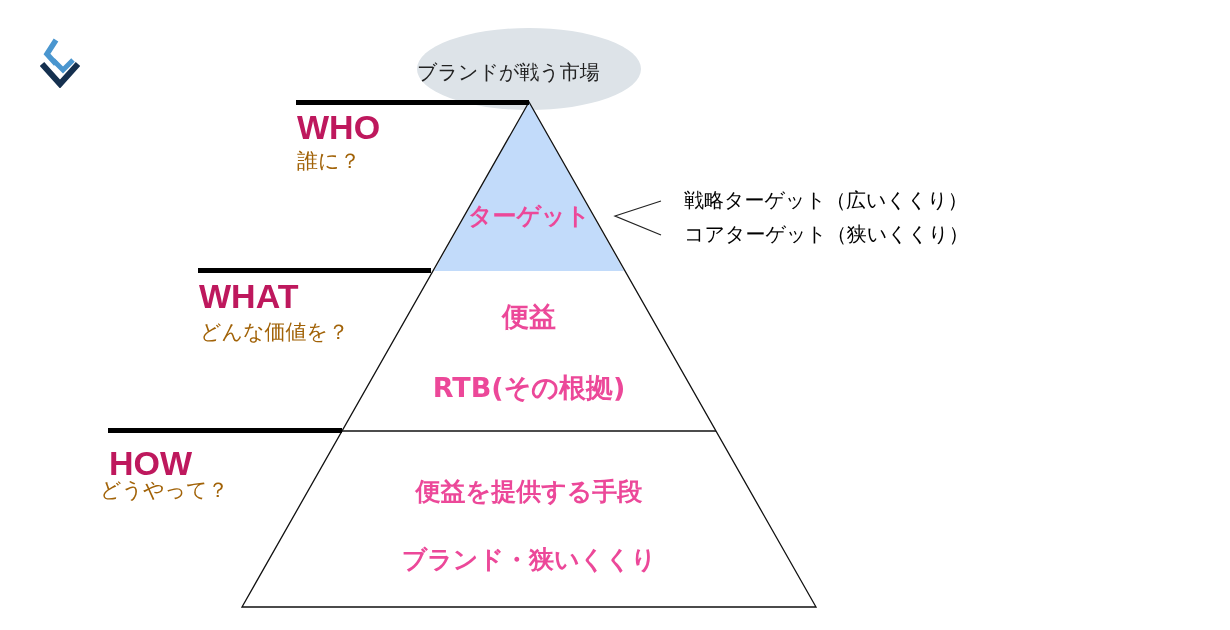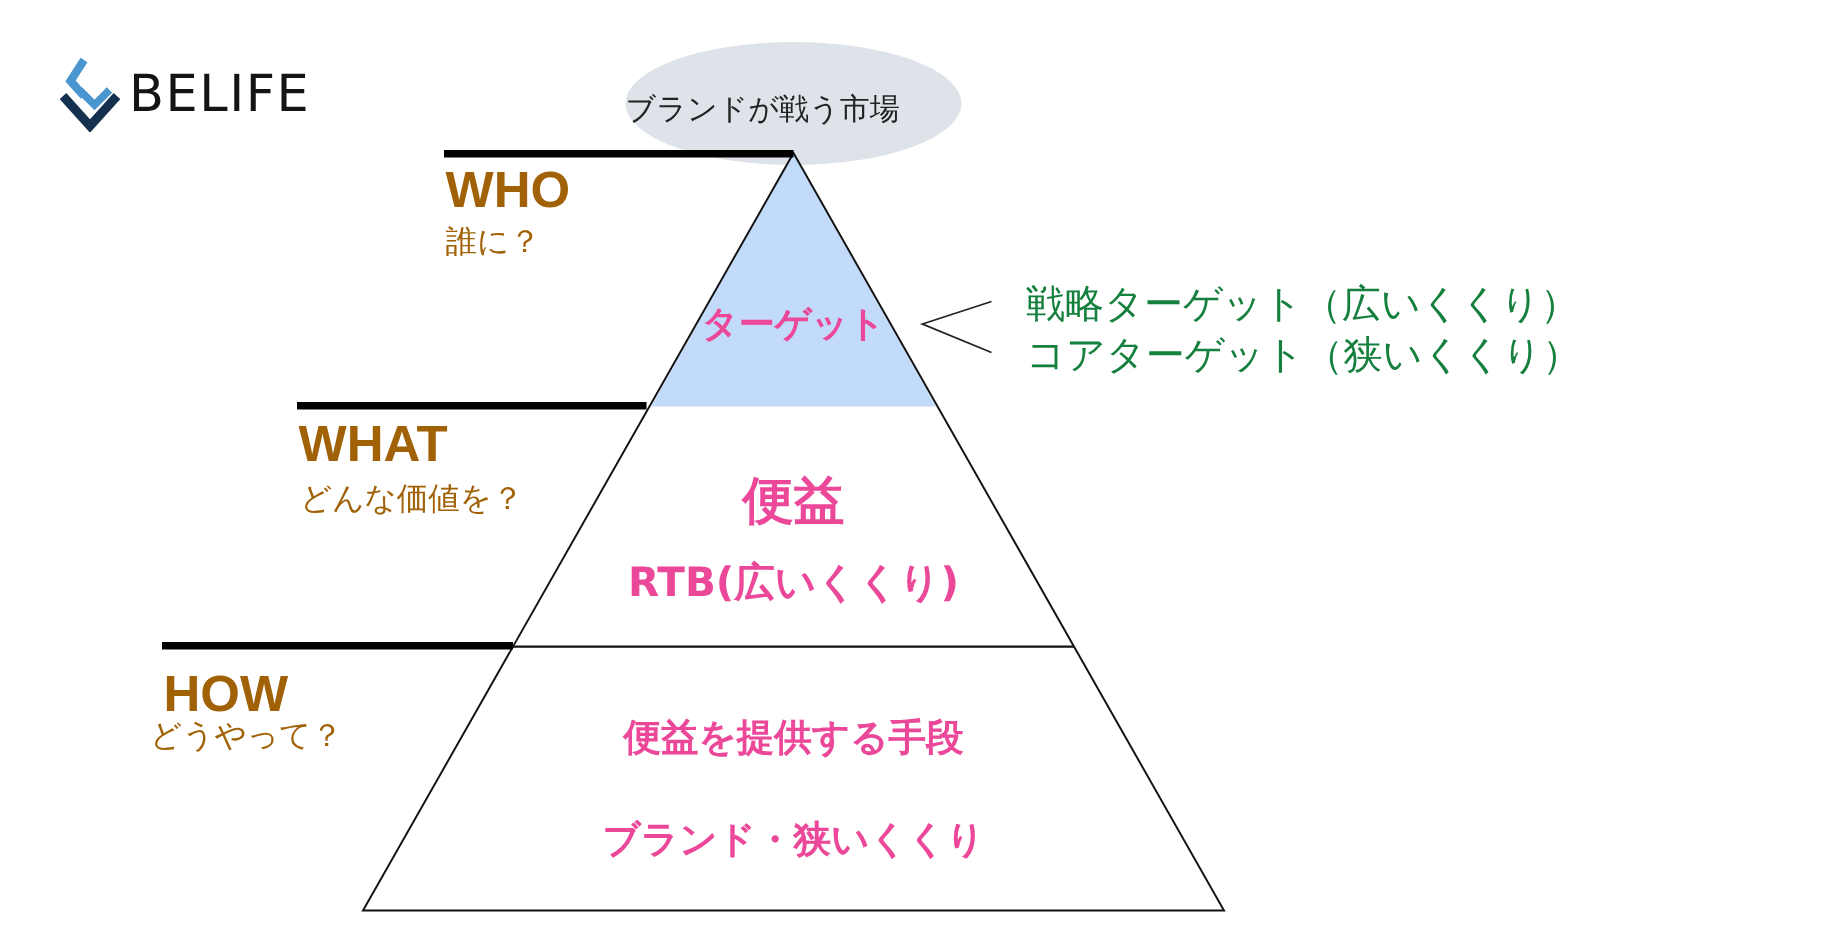--- a/index.html
+++ b/index.html
@@ -4,24 +4,24 @@
 <style>
   html, body { margin: 0; padding: 0; background: #ffffff; }
   body { width: 1230px; height: 630px; position: relative; overflow: hidden;
          font-family: "DejaVu Sans", "Liberation Sans", sans-serif; color: #111; }
   .abs { position: absolute; }
   #diagram { position: absolute; left: 0; top: 0; }
   .logo { left: 40px; top: 38px; display: flex; align-items: center; gap: 6px; }
   .logo-text { font-family: "DejaVu Sans", sans-serif; font-size: 34px; letter-spacing: 1px;
                color: #141414; font-weight: normal; line-height: 1; }
   .market-label { font-size: 20px; color: #222; text-align: left; width: 224px; left: 417px; top: 59px; }
-  .q-head { font-family: "Liberation Sans", sans-serif; font-weight: bold; font-size: 34px; line-height: 1; color: #a16207; }
+  .q-head { font-family: "Liberation Sans", sans-serif; font-weight: bold; font-size: 34px; line-height: 1; color: #be185d; }
   .q-sub { font-size: 21px; color: #a16207; line-height: 1; }
   .tier-text { font-weight: bold; font-size: 25px; color: #ec4899; text-align: center; white-space: nowrap; }
-  .side-text { font-size: 26px; color: #15803d; white-space: nowrap; line-height: 1; }
+  .side-text { font-size: 20px; color: #000000; white-space: nowrap; line-height: 1; }
 </style>
 </head>
 <body>
 
 <svg id="diagram" width="1230" height="630" viewBox="0 0 1230 630">
 
   <ellipse cx="529" cy="69" rx="112" ry="41" fill="#dde3e8"></ellipse>
 
   <polygon points="529,102 624,271 434,271" fill="#c2dbfa"></polygon>
 
@@ -35,36 +35,35 @@
 
   <polyline points="661,201 615,216 661,235" fill="none" stroke="#222" stroke-width="1.2"></polyline>
 </svg>
 
 <div class="abs logo">
   <svg width="40" height="50" viewBox="0 0 40 50">
     <polyline points="16,2 7,16 16,26" fill="none" stroke="#4a96cf" stroke-width="5.5" stroke-linejoin="miter"></polyline>
     <polyline points="13,22 23,32 33,22" fill="none" stroke="#4a96cf" stroke-width="5"></polyline>
     <polyline points="2,26 20,46 38,26" fill="none" stroke="#15304f" stroke-width="6" stroke-linejoin="miter"></polyline>
   </svg>
-  <span class="logo-text">BELIFE</span>
 </div>
 
 <div class="abs market-label">ブランドが戦う市場</div>
 
 <div class="abs q-head" style="left:297px; top:110px;">WHO</div>
 <div class="abs q-sub" style="left:297px; top:151px;">誰に？</div>
 
 <div class="abs q-head" style="left:199px; top:279px;">WHAT</div>
 <div class="abs q-sub" style="left:200px; top:322px;">どんな価値を？</div>
 
 <div class="abs q-head" style="left:109px; top:436px;margin-top:10px;">HOW</div>
 <div class="abs q-sub" style="left:100px; top:480px;">どうやって？</div>
 
 <div class="abs tier-text" style="left:429px; top:200px; width:200px; font-size:24px;">ターゲット</div>
 
-<div class="abs tier-text" style="left:429px; top:311px; width:200px; font-size:34px;">便益</div>
-<div class="abs tier-text" style="left:379px; top:370px; width:300px; font-size:27px;">RTB(広いくくり)</div>
+<div class="abs tier-text" style="left:429px; top:299px; width:200px; font-size:27px;">便益</div>
+<div class="abs tier-text" style="left:379px; top:370px; width:300px; font-size:27px;">RTB(その根拠)</div>
 
 <div class="abs tier-text" style="left:329px; top:475px; width:400px; font-size:25px;">便益を提供する手段</div>
 <div class="abs tier-text" style="left:329px; top:543px; width:400px; font-size:25px;">ブランド・狭いくくり</div>
 
 <div class="abs side-text" style="left:684px; top:190px;">戦略ターゲット（広いくくり）</div>
 <div class="abs side-text" style="left:684px; top:224px;">コアターゲット（狭いくくり）</div>
 
 </body></html>

